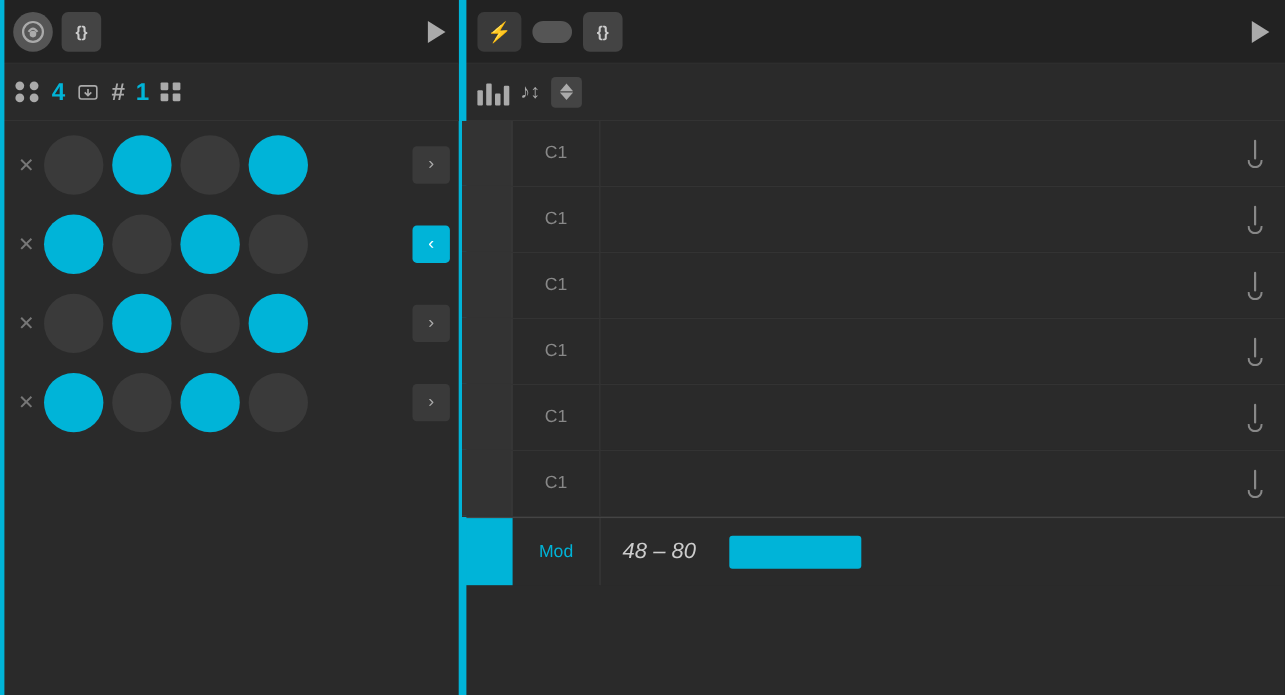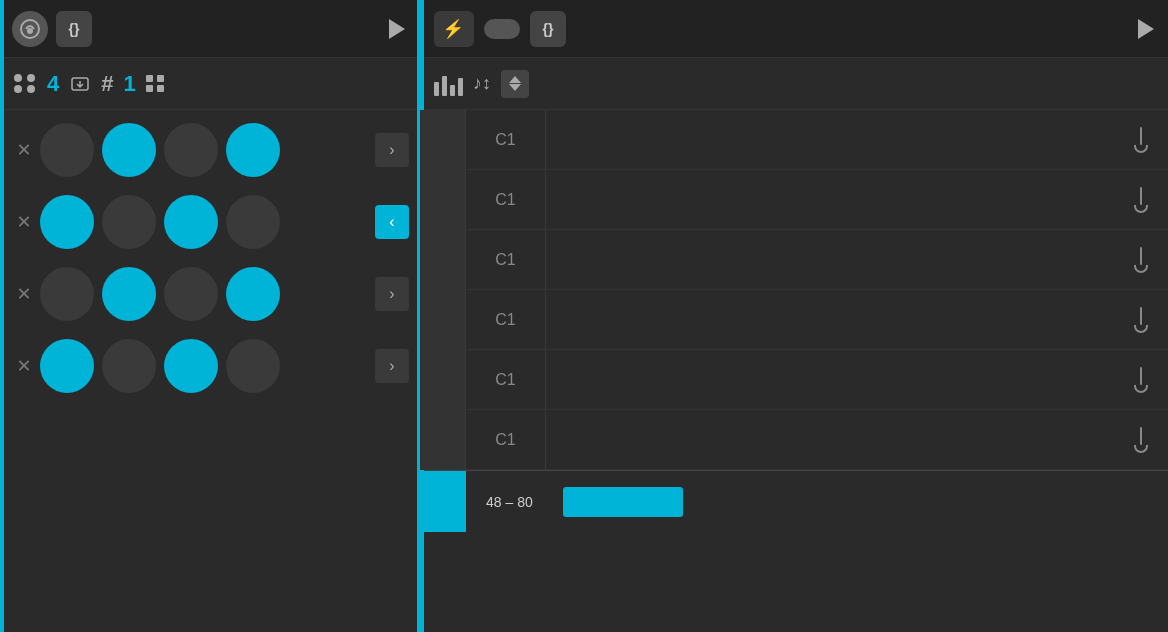--- a/index.html
+++ b/index.html
@@ -412,23 +412,24 @@
       flex-shrink: 0;
       border-right: 1px solid #3a3a3a;
       height: 100%;
       display: flex;
       align-items: center;
       justify-content: center;
     }
 
     .mod-range {
       color: #ccc;
-      font-size: 14px;
+      font-size: 20px;
       padding: 0 20px;
       flex-shrink: 0;
+      font-style: italic;
     }
 
     .mod-bar-container {
       flex: 1;
       height: 100%;
       display: flex;
       align-items: center;
       padding: 0 10px;
     }
 
@@ -628,20 +629,21 @@
         <div class="knob-marker">
           <div class="knob-stem"></div>
           <div class="knob-base"></div>
         </div>
       </div>
     </div>
 
 
     <div class="mod-row">
       <div class="mod-pad"></div>
+      <div class="mod-label">Mod</div>
       <span class="mod-range">48 – 80</span>
       <div class="mod-bar-container">
         <div class="mod-bar"></div>
       </div>
     </div>
 
   </div>
 </div>
 
 </body></html>

